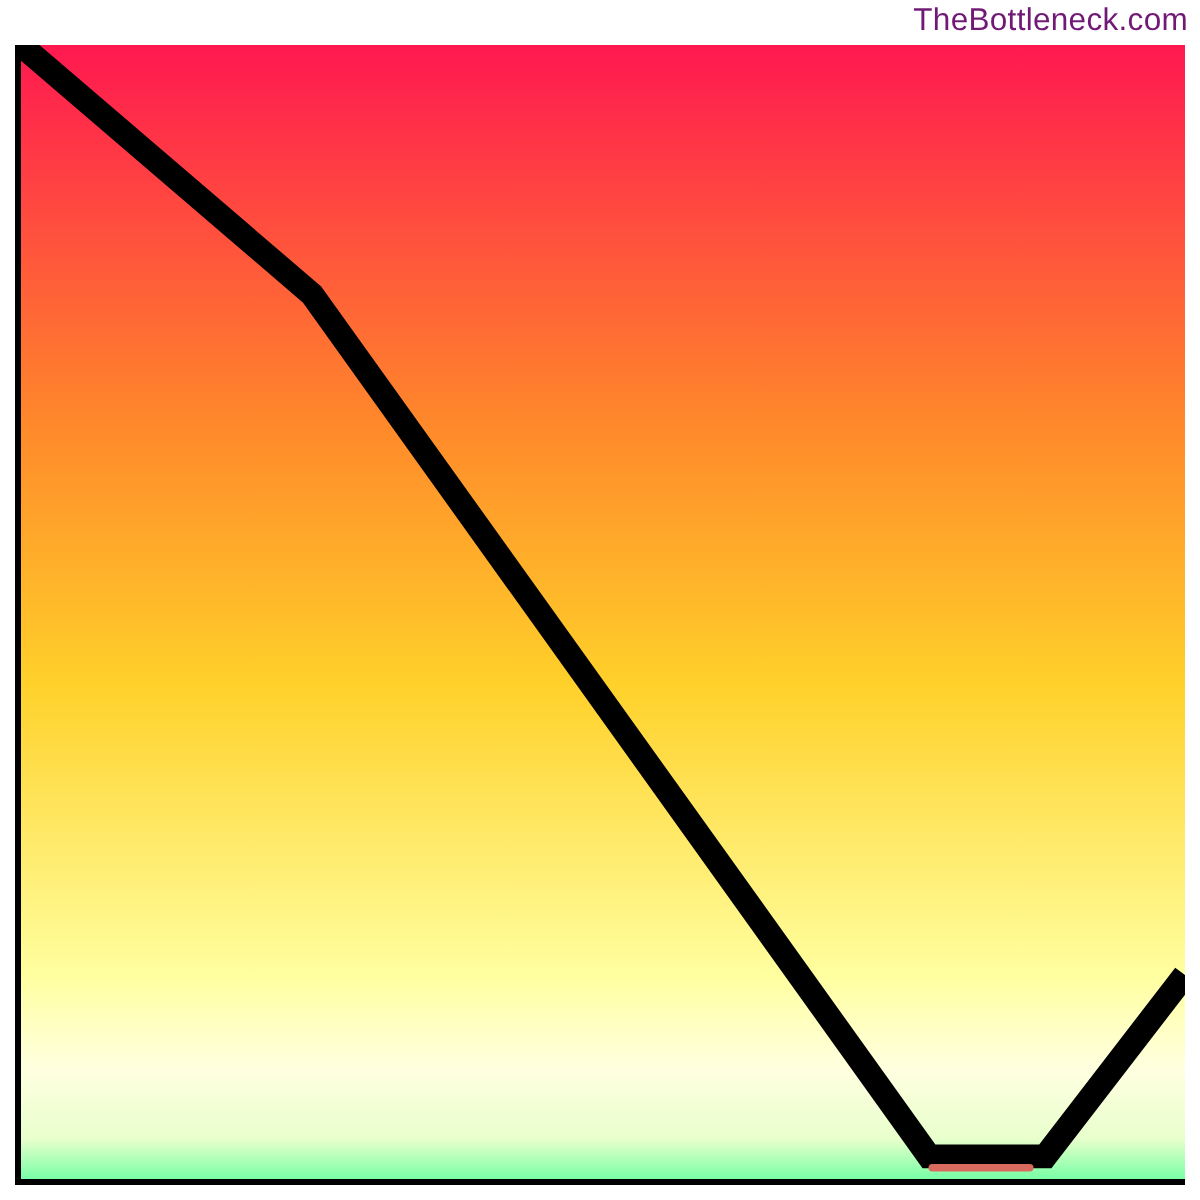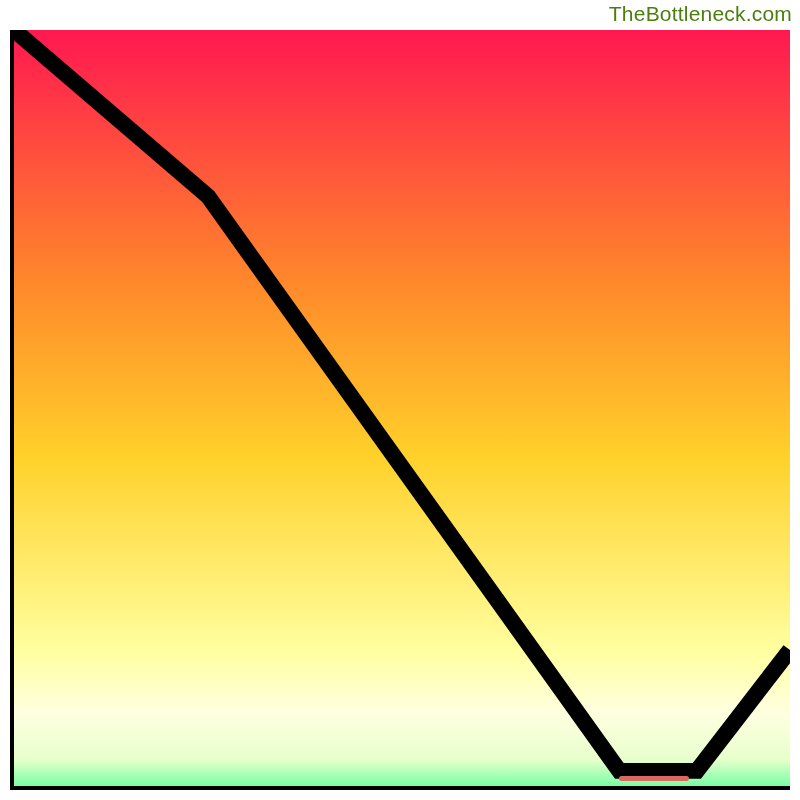--- a/index.html
+++ b/index.html
@@ -9,21 +9,21 @@
     height: 800px;
     font-family: Arial, sans-serif;
     background: #ffffff;
     position: relative;
   }
   .attribution {
     position: absolute;
     top: 2px;
     right: 8px;
     font-size: 21px;
-    color: #4d7c0f;
+    color: #701a75;
     font-family: Arial, sans-serif;
     letter-spacing: 0.2px;
   }
   .plot-area {
     position: absolute;
     left: 10px;
     top: 30px;
     width: 780px;
     height: 760px;
     box-sizing: border-box;

